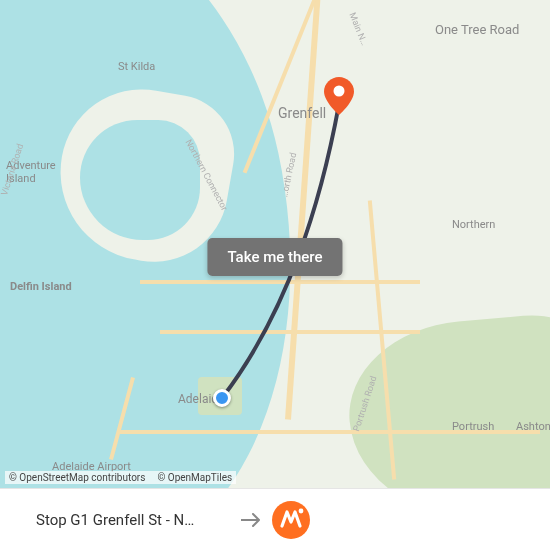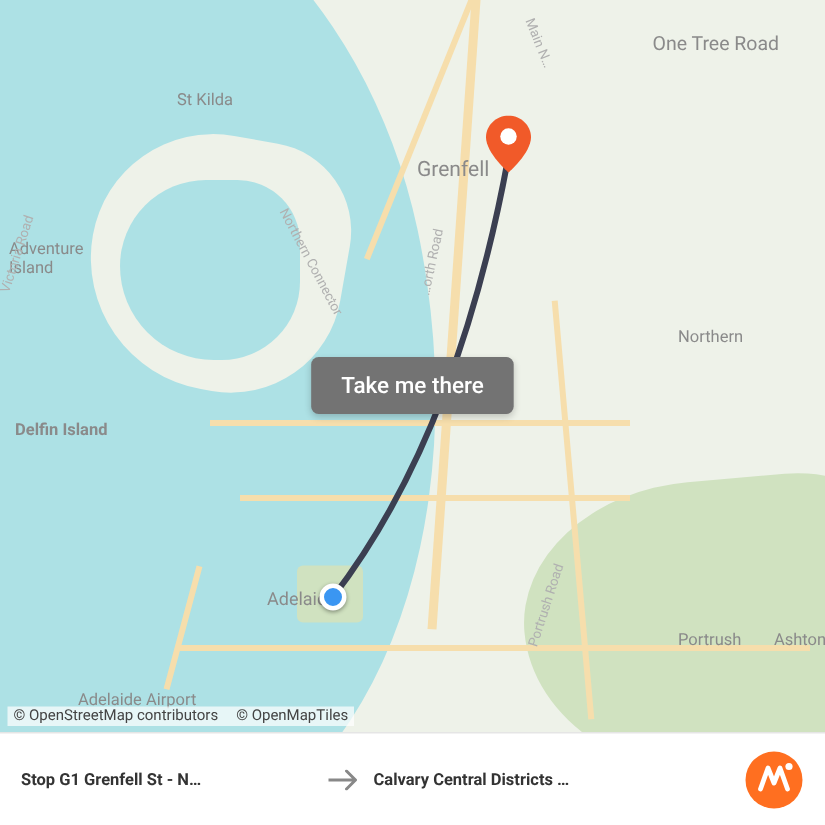--- a/index.html
+++ b/index.html
@@ -140,26 +140,27 @@
     left: 0; bottom: 0;
     width: 100%; height: 62px;
     background: #fff;
     border-top: 1px solid #e5e5e5;
     display: flex;
     align-items: center;
     padding: 0 14px;
     gap: 10px;
   }
   .bb-from, .bb-to {
-    font-size: 11px;
-    font-weight: 700;
+    font-size: 15px;
+    font-weight: 400;
     color: #333;
     white-space: nowrap;
     overflow: hidden;
     text-overflow: ellipsis;
+    margin-left: 22px;
   }
   .bb-from { flex: 0 0 195px; }
   .bb-to   { flex: 1 1 auto; min-width: 0; }
   .bb-arrow { flex: 0 0 auto; color: #888; display: flex; }
   .bb-logo { flex: 0 0 auto; display: flex; }
   .bb-logo svg { display: block; }
 </style>
 </head>
 <body>
 
@@ -219,21 +220,20 @@
     </div>
   </div>
 
   <div class="bottombar">
     <span class="bb-from">Stop G1 Grenfell St - N…</span>
     <span class="bb-arrow">
       <svg width="20" height="14" viewBox="0 0 20 14">
         <path d="M0 7h17M12 1l6 6-6 6" stroke="#888" stroke-width="2" fill="none" stroke-linecap="round" stroke-linejoin="round"></path>
       </svg>
     </span>
-    <span class="bb-to">Calvary Central Districts …</span>
     <span class="bb-logo">
       <svg width="40" height="40" viewBox="0 0 40 40">
         <circle cx="20" cy="20" r="19" fill="#ff6f20"></circle>
         <g transform="translate(20 20)">
           <path d="M-9 6 L-4 -8 L0 2 L4 -8 L9 6" stroke="#fff" stroke-width="3.2" fill="none" stroke-linecap="round" stroke-linejoin="round"></path>
           <circle cx="10" cy="-9" r="2.4" fill="#fff"></circle>
         </g>
       </svg>
     </span>
   </div>

